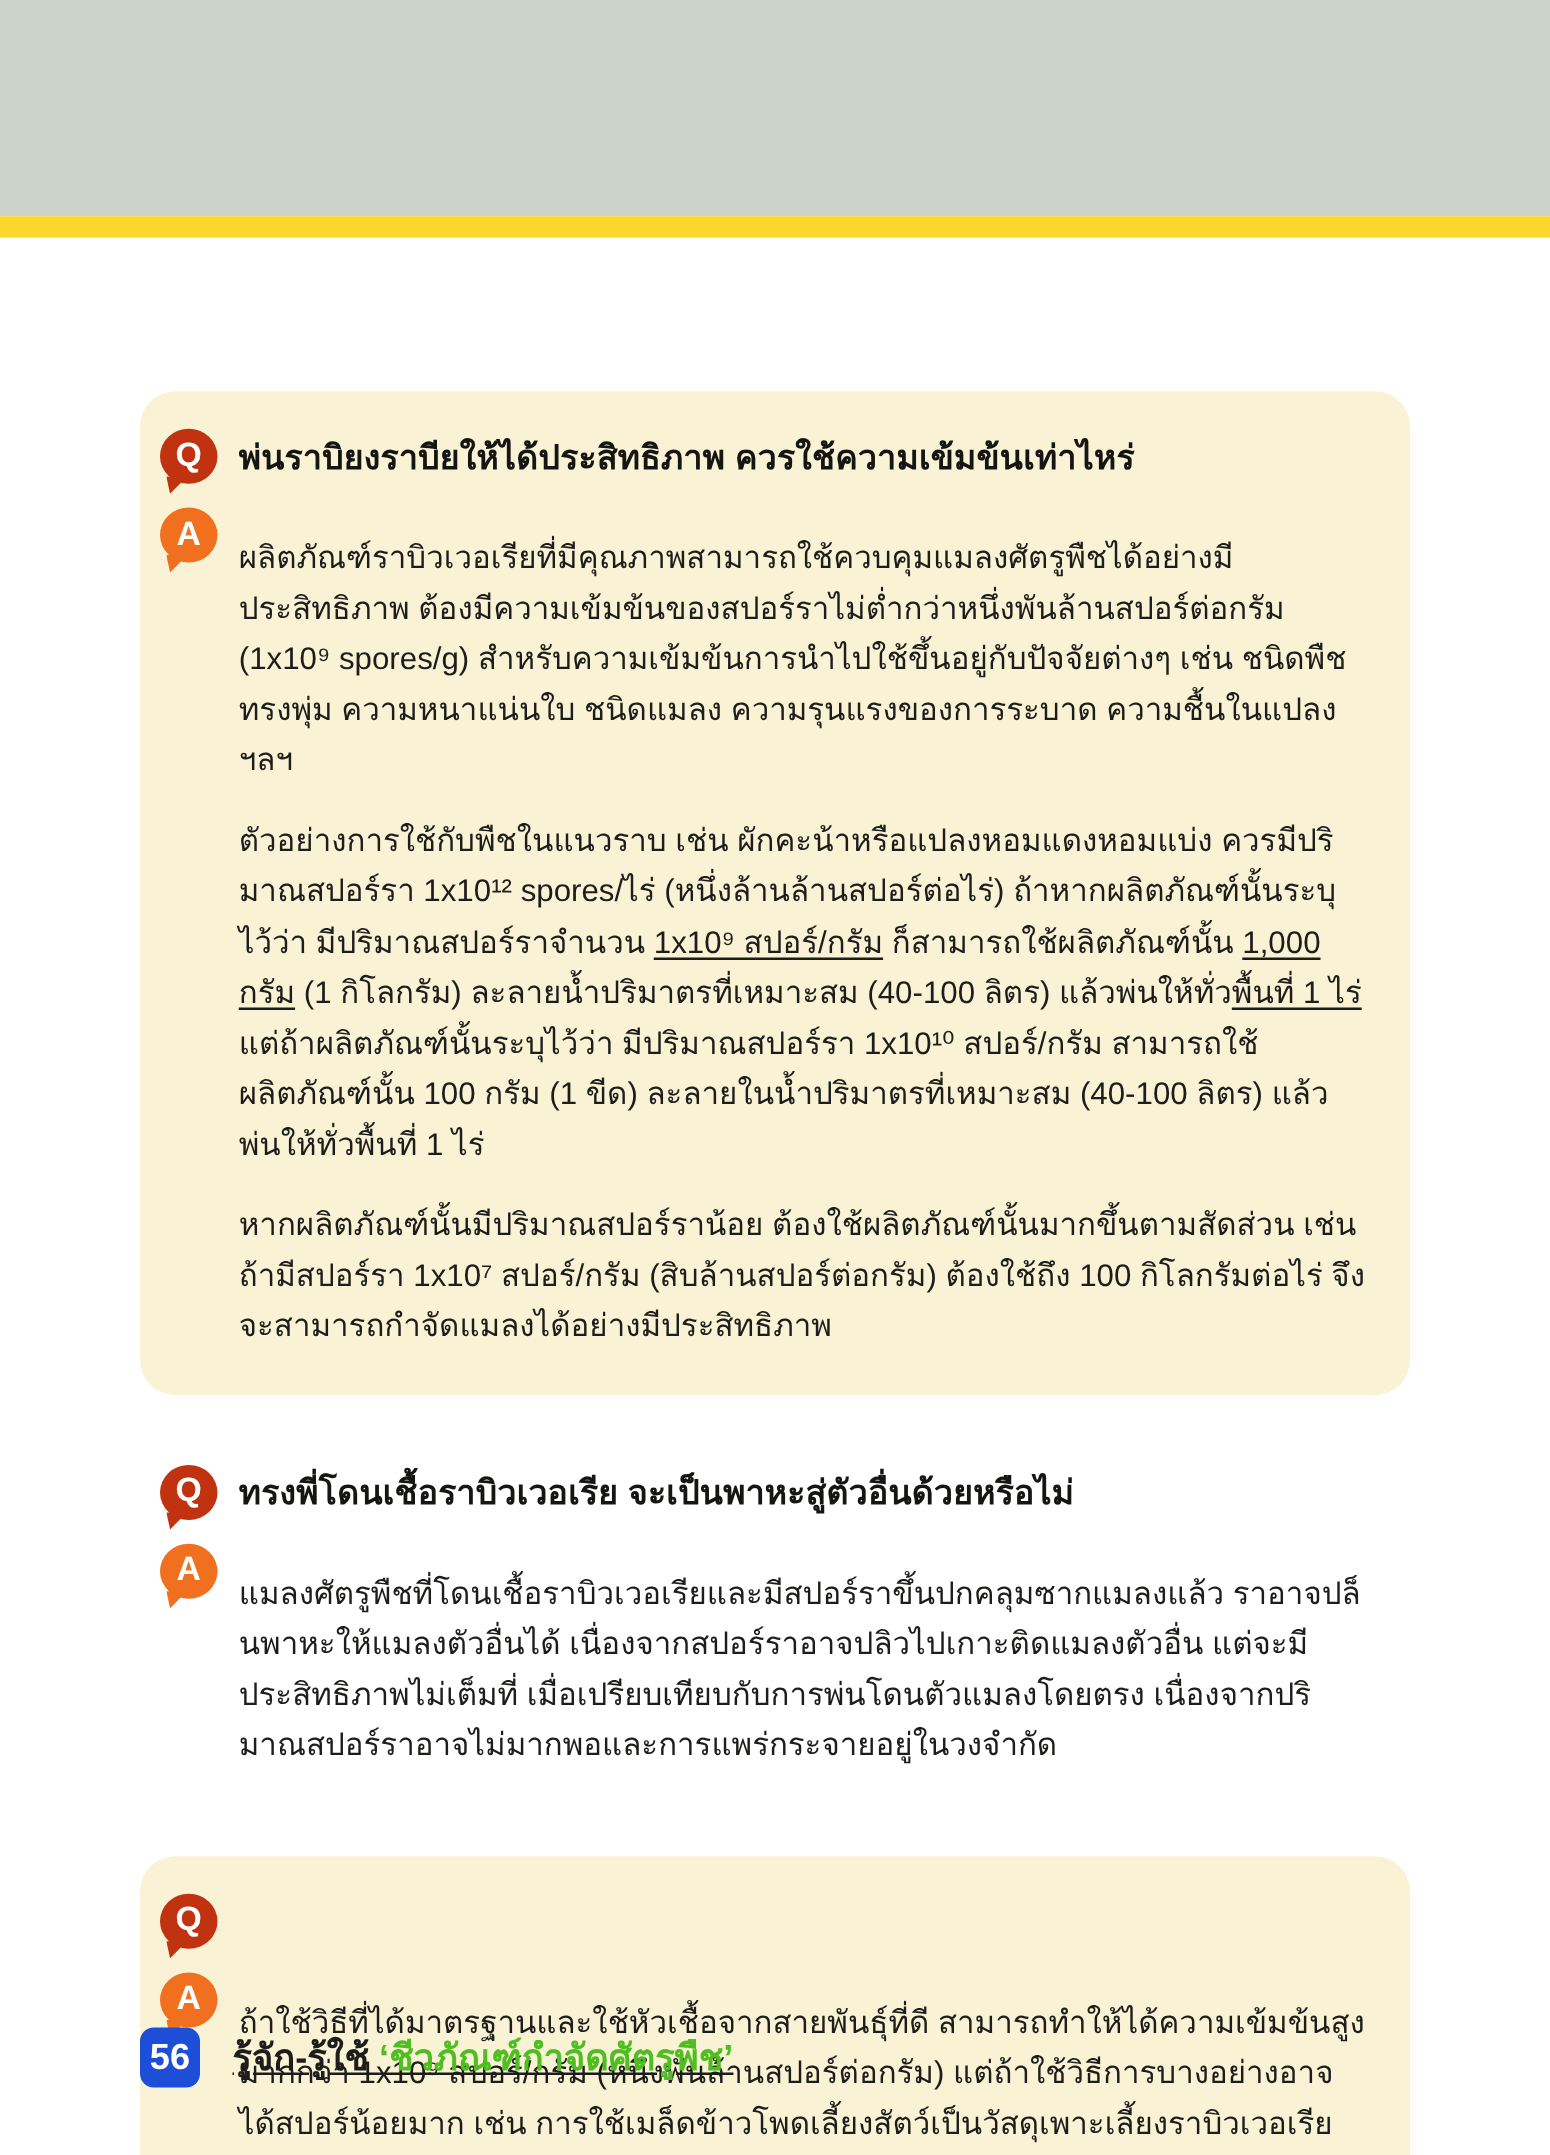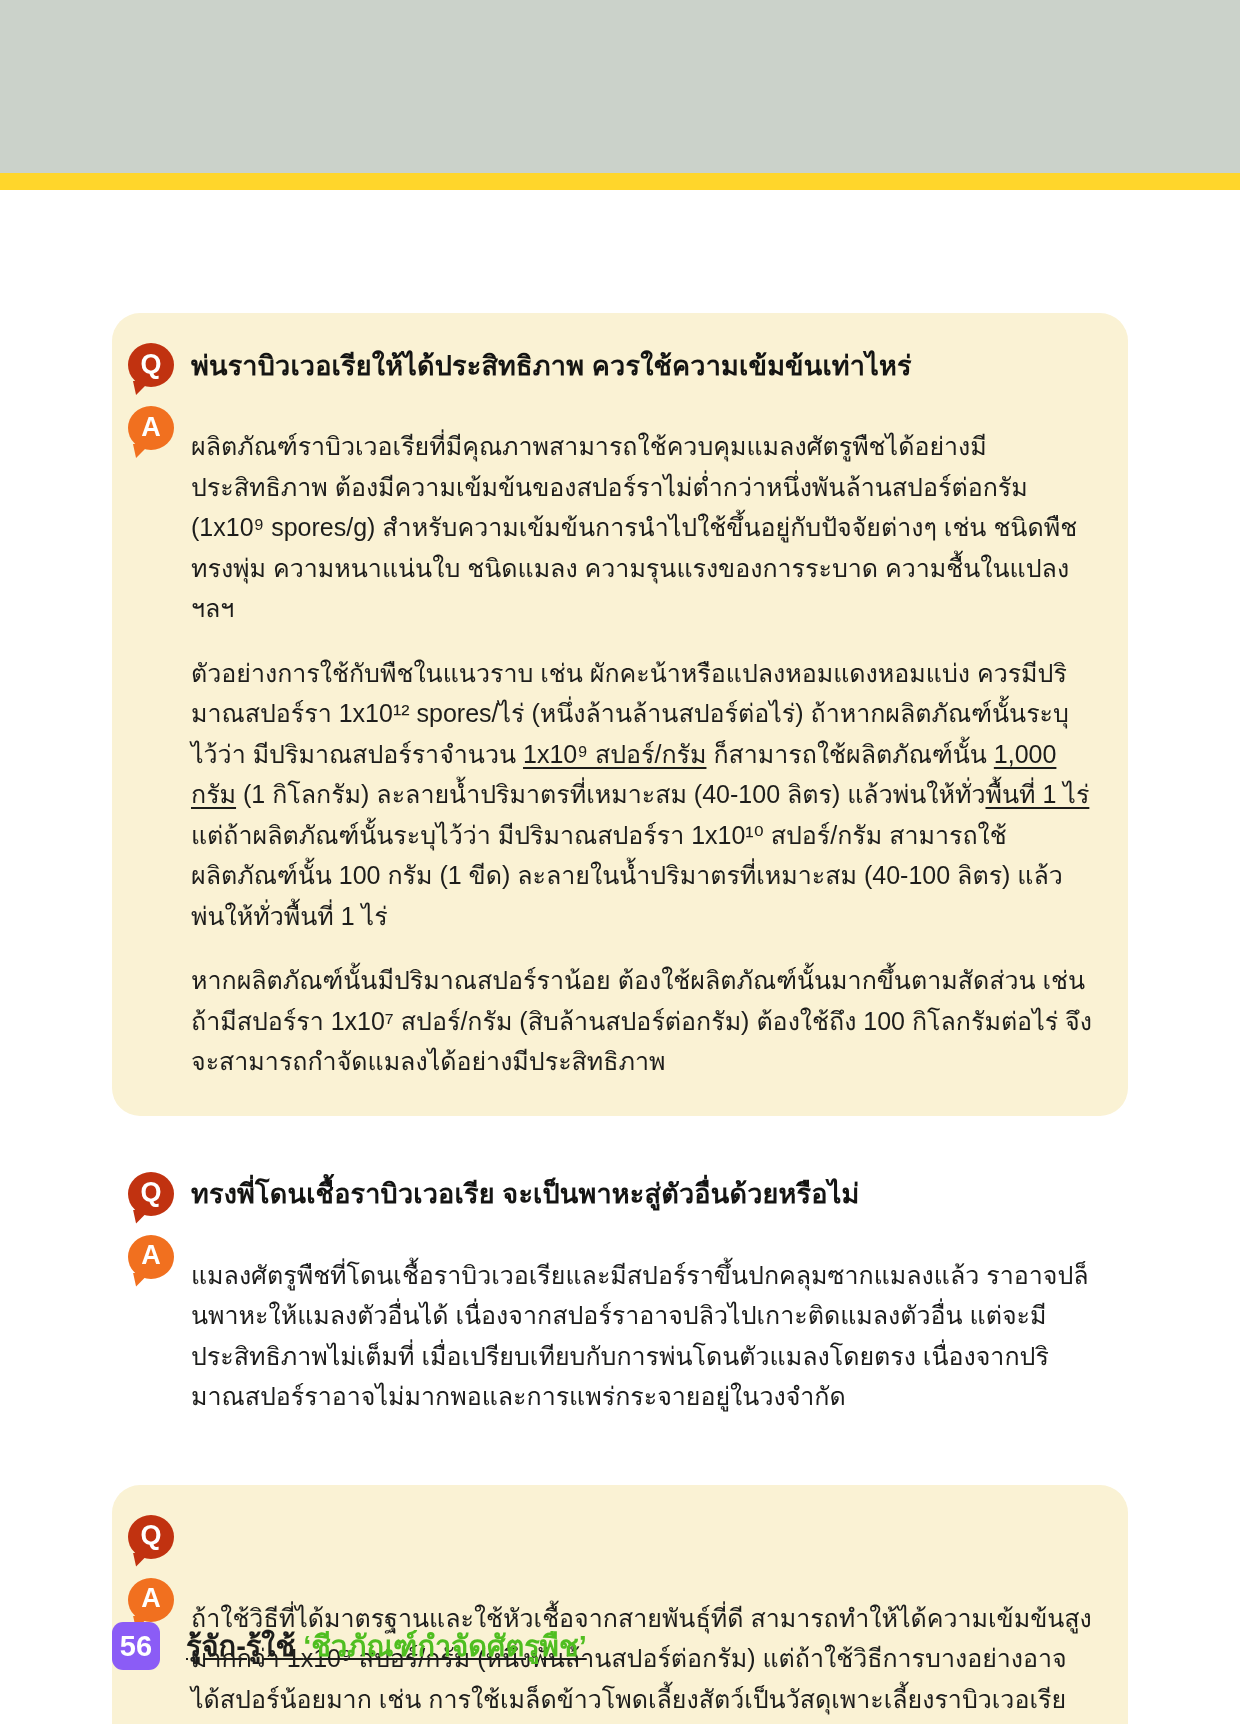--- a/index.html
+++ b/index.html
@@ -73,21 +73,21 @@
   <div class="accent-stripe" style="background-color: rgb(255, 214, 43);"></div>
 
   <div class="content">
 
     <section class="qa-section boxed-1" style="background-color: rgb(250, 242, 212);">
       <div class="qa-row question-row">
         <div class="bubble" style="background-color: rgb(193, 50, 16);">
           <span class="glyph">Q</span>
           <span class="tail" style="background-color: rgb(193, 50, 16);"></span>
         </div>
-        <h2 class="question">พ่นราบิวเวอเรียให้ได้ประสิทธิภาพ ควรใช้ความเข้มข้นเท่าไหร่</h2>
+        <h2 class="question">พ่นราบิยงราบียให้ได้ประสิทธิภาพ ควรใช้ความเข้มข้นเท่าไหร่</h2>
       </div>
       <div class="qa-row answer-row">
         <div class="bubble" style="background-color: rgb(241, 112, 31);">
           <span class="glyph">A</span>
           <span class="tail" style="background-color: rgb(241, 112, 31);"></span>
         </div>
         <div class="answer-text">
           <p><span>ผลิตภัณฑ์ราบิวเวอเรียที่มีคุณภาพสามารถใช้ควบคุมแมลงศัตรูพืชได้อย่างมีประสิทธิภาพ ต้องมีความเข้มข้นของสปอร์ราไม่ต่ำกว่าหนึ่งพันล้านสปอร์ต่อกรัม (1x10⁹ spores/g) สำหรับความเข้มข้นการนำไปใช้ขึ้นอยู่กับปัจจัยต่างๆ เช่น ชนิดพืช ทรงพุ่ม ความหนาแน่นใบ ชนิดแมลง ความรุนแรงของการระบาด ความชื้นในแปลง ฯลฯ</span></p>
           <p><span>ตัวอย่างการใช้กับพืชในแนวราบ เช่น ผักคะน้าหรือแปลงหอมแดงหอมแบ่ง ควรมีปริมาณสปอร์รา 1x10¹² spores/ไร่ (หนึ่งล้านล้านสปอร์ต่อไร่) ถ้าหากผลิตภัณฑ์นั้นระบุไว้ว่า มีปริมาณสปอร์ราจำนวน </span><span class="u">1x10⁹ สปอร์/กรัม</span><span> ก็สามารถใช้ผลิตภัณฑ์นั้น </span><span class="u">1,000 กรัม</span><span> (1 กิโลกรัม) ละลายน้ำปริมาตรที่เหมาะสม (40-100 ลิตร) แล้วพ่นให้ทั่ว</span><span class="u">พื้นที่ 1 ไร่</span><span> แต่ถ้าผลิตภัณฑ์นั้นระบุไว้ว่า มีปริมาณสปอร์รา 1x10¹⁰ สปอร์/กรัม สามารถใช้ผลิตภัณฑ์นั้น 100 กรัม (1 ขีด) ละลายในน้ำปริมาตรที่เหมาะสม (40-100 ลิตร) แล้วพ่นให้ทั่วพื้นที่ 1 ไร่</span></p>
           <p><span>หากผลิตภัณฑ์นั้นมีปริมาณสปอร์ราน้อย ต้องใช้ผลิตภัณฑ์นั้นมากขึ้นตามสัดส่วน เช่น ถ้ามีสปอร์รา 1x10⁷ สปอร์/กรัม (สิบล้านสปอร์ต่อกรัม) ต้องใช้ถึง 100 กิโลกรัมต่อไร่ จึงจะสามารถกำจัดแมลงได้อย่างมีประสิทธิภาพ</span></p>
@@ -129,21 +129,21 @@
         <div class="answer-text">
           <p><span>ถ้าใช้วิธีที่ได้มาตรฐานและใช้หัวเชื้อจากสายพันธุ์ที่ดี สามารถทำให้ได้ความเข้มข้นสูงมากกว่า 1x10⁹ สปอร์/กรัม (หนึ่งพันล้านสปอร์ต่อกรัม) แต่ถ้าใช้วิธีการบางอย่างอาจได้สปอร์น้อยมาก เช่น การใช้เมล็ดข้าวโพดเลี้ยงสัตว์เป็นวัสดุเพาะเลี้ยงราบิวเวอเรีย จะได้ปริมาณสปอร์ราประมาณ 1x10⁷ สปอร์/กรัม (สิบล้านสปอร์ต่อกรัม)</span></p>
 
         </div>
       </div>
     </section>
 
   </div>
 
   <div class="footer">
-    <div class="page-num" style="background-color: #8b5cf6;">
+    <div class="page-num" style="background-color: #1d4ed8;">
       <span>56</span>
     </div>
     <div class="footer-title">
       <span>รู้จัก-รู้ใช้ </span><span class="hl" style="color: rgb(79, 190, 32);">‘ชีวภัณฑ์กำจัดศัตรูพืช’</span>
     </div>
   </div>
 
 </div>
 
 </body></html>

